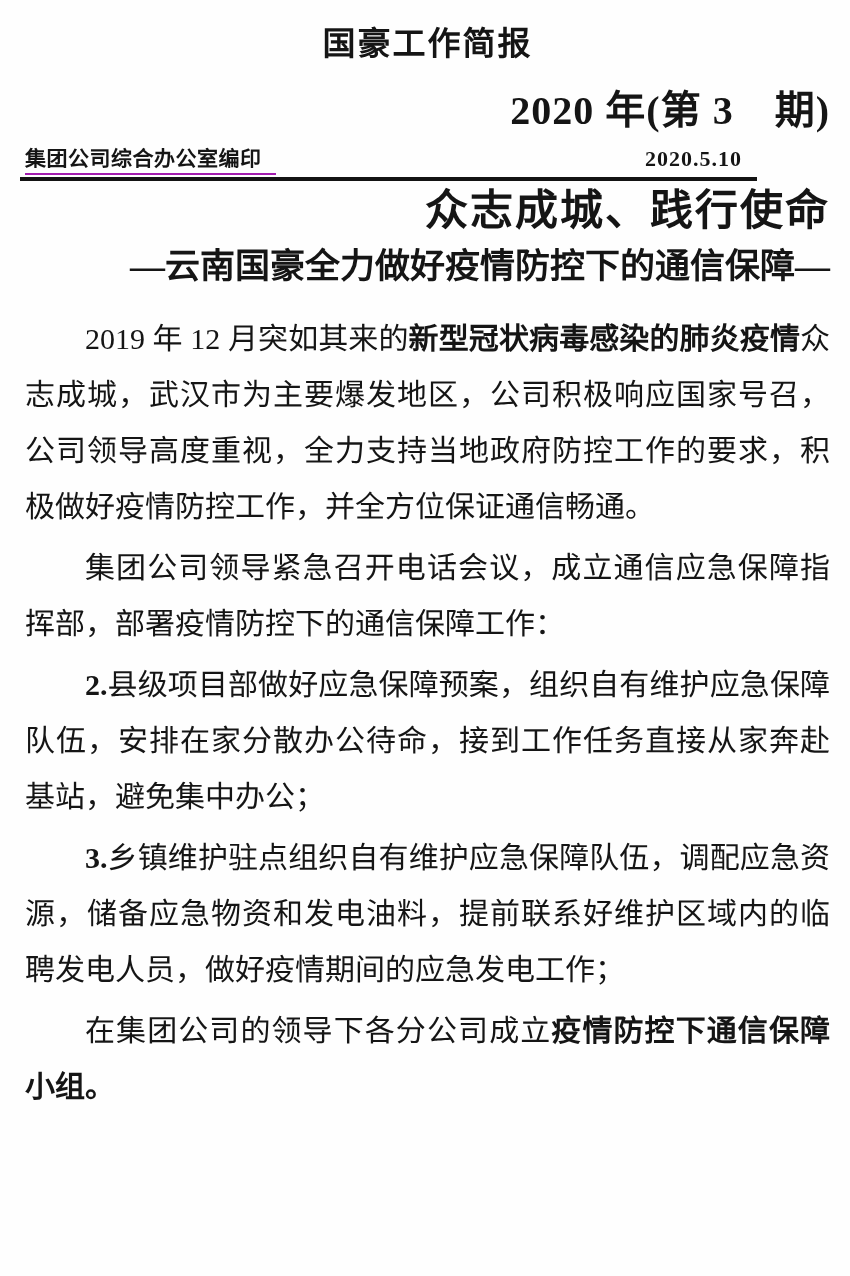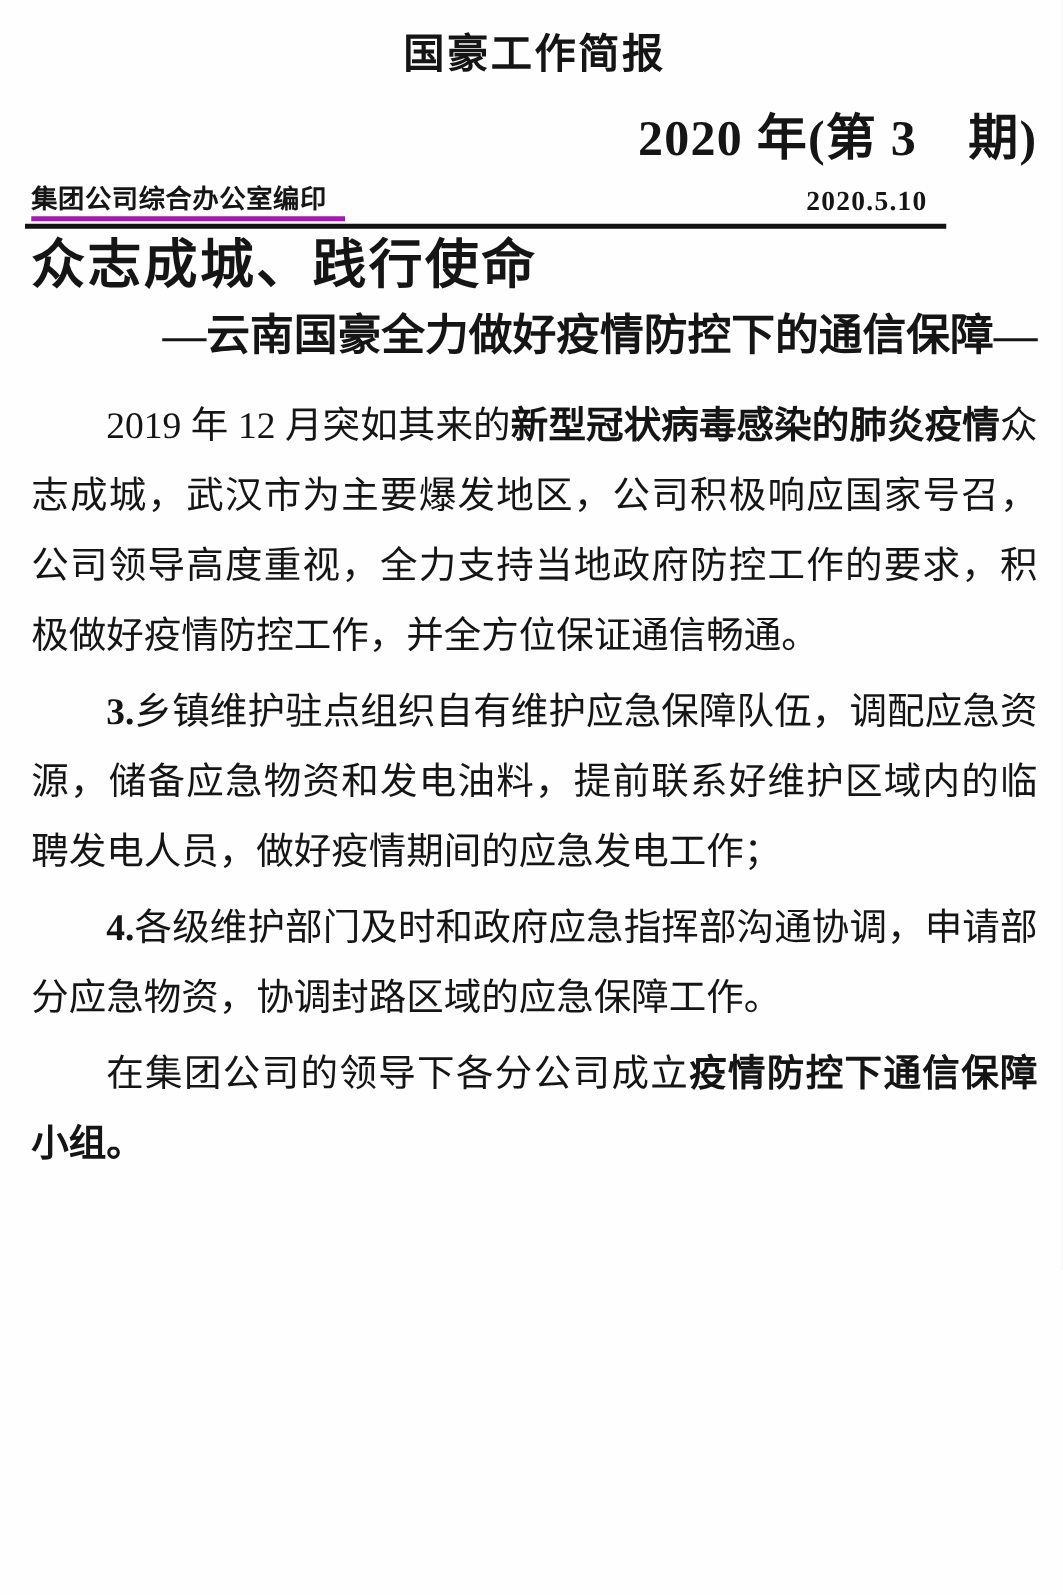--- a/index.html
+++ b/index.html
@@ -38,38 +38,38 @@
     display:flex;
     justify-content:space-between;
     align-items:flex-end;
     margin-top:8px;
   }
   .publisher{
     font-size:21px;
     font-weight:bold;
     letter-spacing:0.5px;
     padding:0 14px 1px 0;
-    border-bottom:4px solid #a21caf;
+    border-bottom:2px solid #a21caf;
   }
   .issue-date{
     font-size:22px;
     font-weight:bold;
     letter-spacing:1px;
     margin-right:88px;
     padding-bottom:3px;
   }
   .divider-rule{
     height:4px;
     background:#131313;
     width:737px;
     margin-left:-5px;
     margin-top:2px;
   }
   .headline{
-    text-align:left;
+    text-align:right;
     font-size:43px;
     font-weight:bold;
     line-height:48px;
     margin:6px 0 0 0;
     letter-spacing:2px;
   }
   .subheadline{
     text-align:right;
     font-size:35px;
     font-weight:bold;
@@ -105,18 +105,19 @@
   </div>
 
   <div class="divider-rule"></div>
 
   <h2 class="headline">众志成城、践行使命</h2>
 
   <h3 class="subheadline">—云南国豪全力做好疫情防控下的通信保障—</h3>
 
   <div class="article" id="article">
       <p><span>2019 年 12 月突如其来的</span><span class="bold">新型冠状病毒感染的肺炎疫情</span><span>众志成城，武汉市为主要爆发地区，公司积极响应国家号召，公司领导高度重视，全力支持当地政府防控工作的要求，积极做好疫情防控工作，并全方位保证通信畅通。</span></p>
+      <p><span>集团公司领导紧急召开电话会议，成立通信应急保障指挥部，部署疫情防控下的通信保障工作：</span></p>
+      <p><span class="bold">2.</span><span>县级项目部做好应急保障预案，组织自有维护应急保障队伍，安排在家分散办公待命，接到工作任务直接从家奔赴基站，避免集中办公；</span></p>
       <p><span class="bold">3.</span><span>乡镇维护驻点组织自有维护应急保障队伍，调配应急资源，储备应急物资和发电油料，提前联系好维护区域内的临聘发电人员，做好疫情期间的应急发电工作；</span></p>
-      <p><span class="bold">4.</span><span>各级维护部门及时和政府应急指挥部沟通协调，申请部分应急物资，协调封路区域的应急保障工作。</span></p>
       <p><span>在集团公司的领导下各分公司成立</span><span class="bold">疫情防控下通信保障小组。</span></p>
     </div>
 
 </div>
 
 </body></html>

